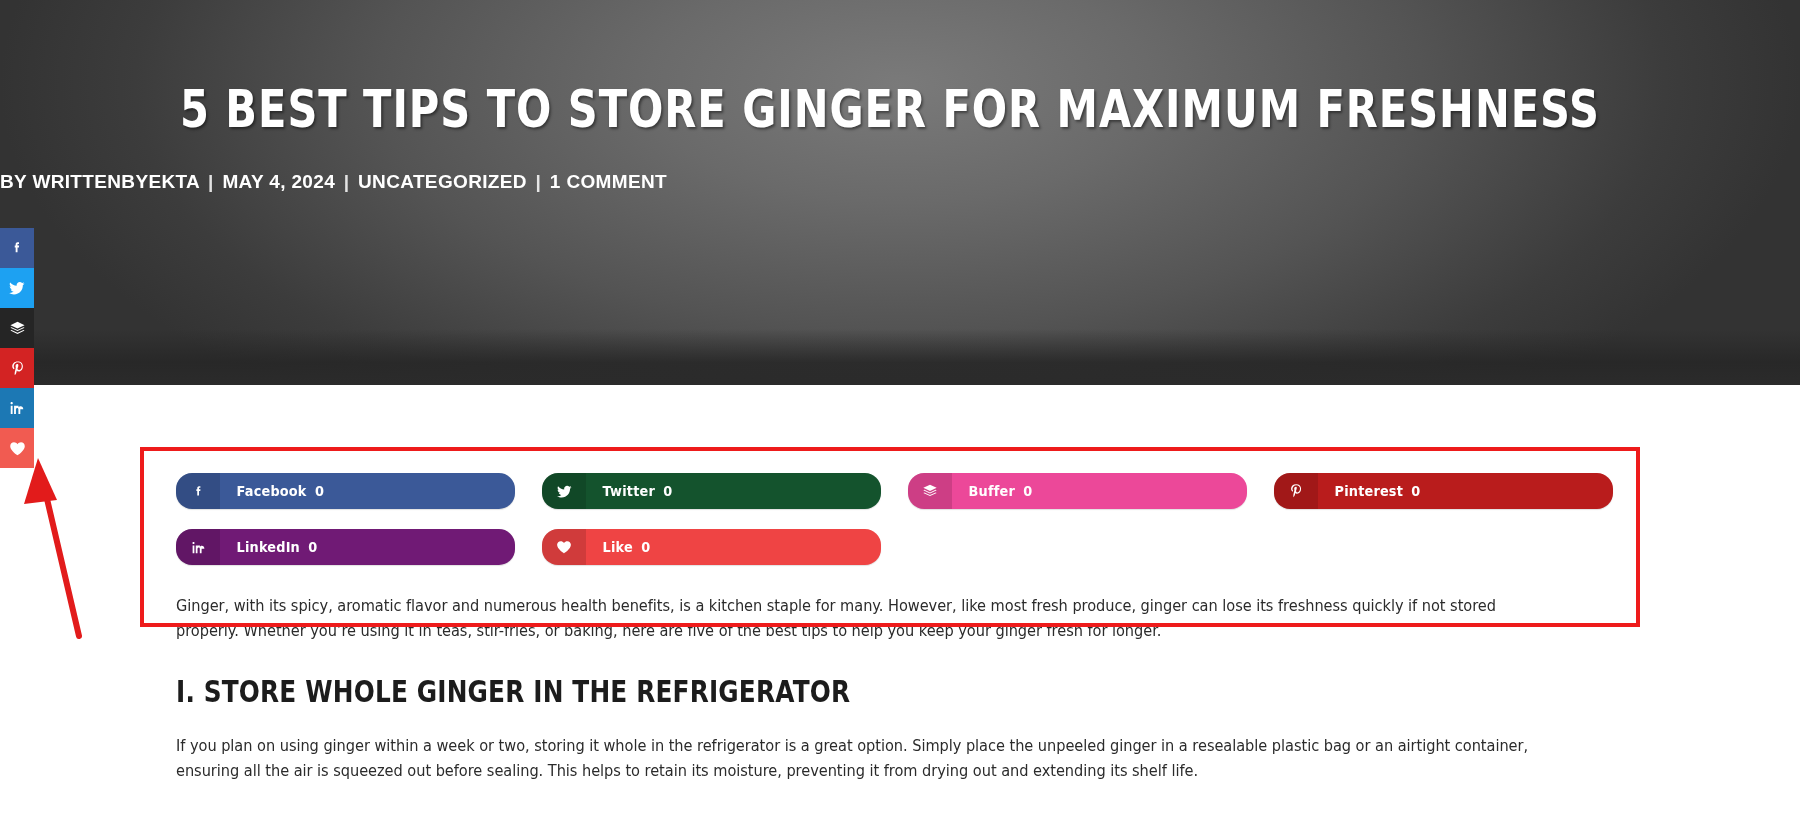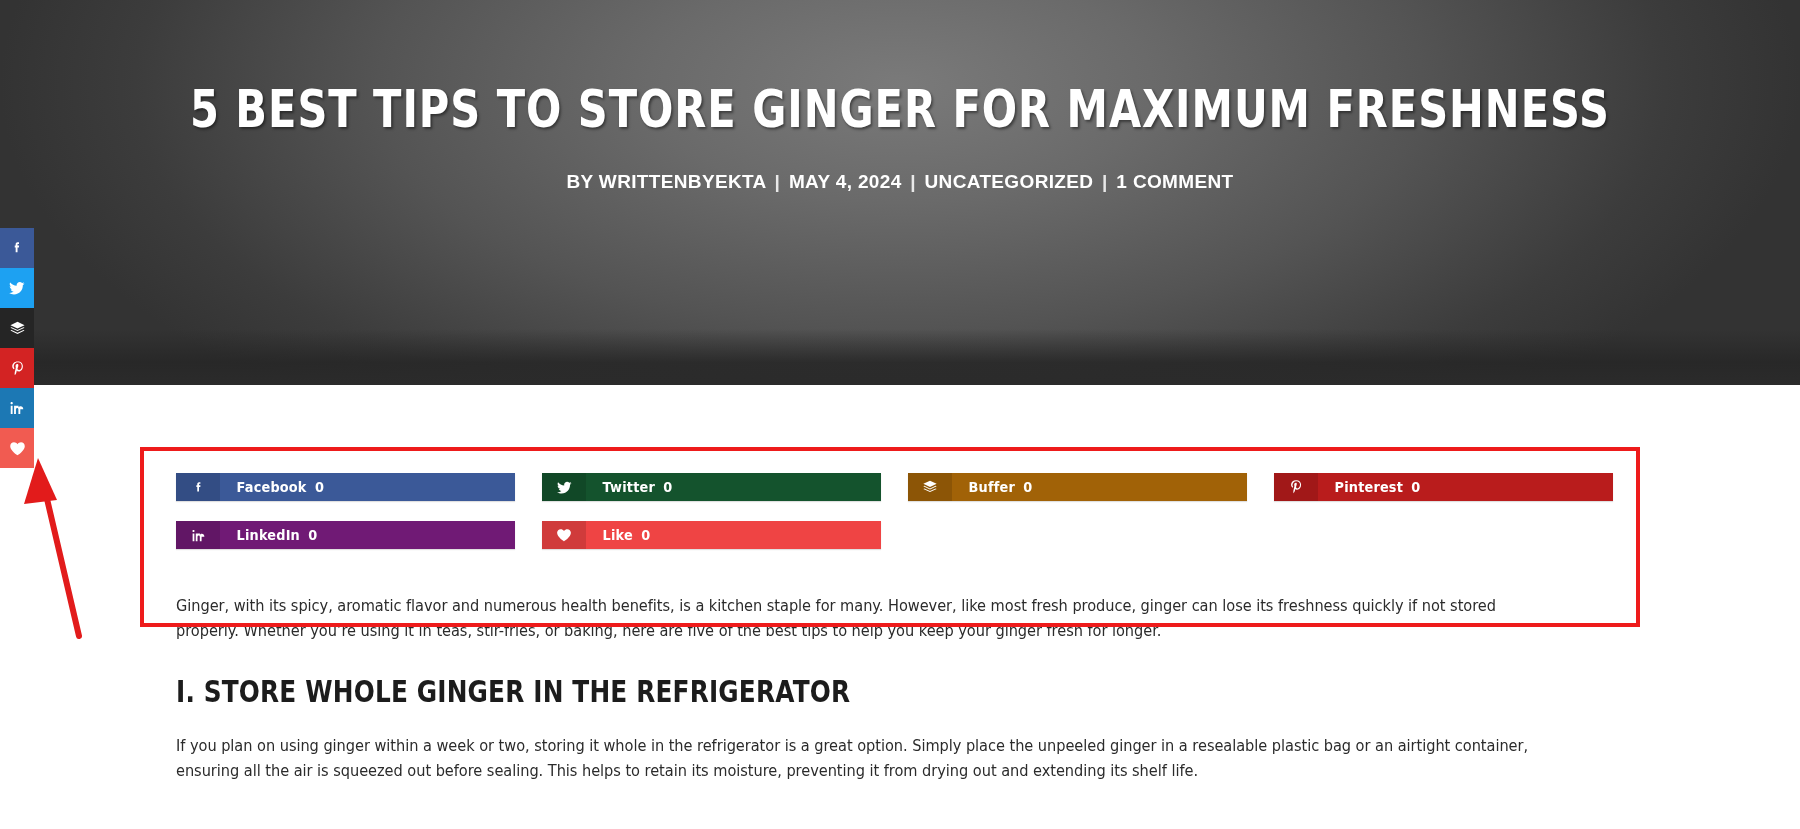--- a/index.html
+++ b/index.html
@@ -36,21 +36,21 @@
     content:"";
     position:absolute; left:0; right:0; bottom:0; height:56px;
     background: linear-gradient(180deg, rgba(40,40,40,0) 0%, rgba(38,38,38,.85) 60%, #2b2b2b 100%);
     pointer-events:none;
   }
 
   .hero-inner {
     position: relative;
     z-index: 2;
     width: 100%;
-    text-align: center;
+    text-align: left;
     padding-top: 82px;
   }
 
   .post-title {
     margin: 0;
     color: #ffffff;
     font-family: "DejaVu Sans", sans-serif;
     font-weight: 700;
     font-size: 52px;
     line-height: 1.05;
@@ -109,22 +109,22 @@
   }
   .share-row {
     display: flex;
     gap: 27px;
     margin-bottom: 20px;
   }
   .share-btn {
     display: flex;
     align-items: stretch;
     width: 339px;
-    height: 28px;
-    border-radius: 0;
+    height: 36px;
+    border-radius: 16px;
     overflow: hidden;
     cursor: pointer;
     color: #ffffff;
     box-shadow: 0 1px 1px rgba(0,0,0,.12);
   }
   .share-btn .ic {
     width: 44px;
     display: flex;
     align-items: center;
     justify-content: center;
@@ -298,21 +298,21 @@
             <svg width="17" height="17" viewBox="0 0 24 24" fill="#fff">
                 <path d="M22 5.9c-.7.3-1.5.5-2.4.6.8-.5 1.5-1.3 1.8-2.3-.8.5-1.7.8-2.6 1-.8-.8-1.9-1.3-3.1-1.3-2.3 0-4.2 1.9-4.2 4.2 0 .3 0 .7.1 1C8.1 8.9 5 7.2 2.9 4.6c-.4.6-.6 1.3-.6 2.1 0 1.5.7 2.7 1.9 3.5-.7 0-1.3-.2-1.9-.5 0 2 1.5 3.7 3.4 4.1-.4.1-.8.2-1.2.2-.3 0-.6 0-.8-.1.6 1.7 2.1 2.9 3.9 2.9-1.4 1.1-3.2 1.8-5.2 1.8H1.5c1.9 1.2 4.1 1.9 6.4 1.9 7.7 0 11.9-6.4 11.9-11.9v-.5c.8-.6 1.5-1.3 2.2-2.2z"></path>
               </svg>
           </span>
           <span class="lbl">
             <span>Twitter</span>
             <span class="cnt">0</span>
           </span>
         </div>
 
-        <div class="share-btn" style="background:#a16207">
+        <div class="share-btn" style="background:#ec4899">
           <span class="ic">
             <svg width="16" height="16" viewBox="0 0 24 24" fill="#fff">
               <path d="M12 2.6 22 7.3l-10 4.7L2 7.3z"></path>
               <path d="M12 14.1 3.6 10.2 2 11l10 4.7L22 11l-1.6-.8z"></path>
               <path d="M12 18 3.6 14.1 2 14.9l10 4.7 10-4.7-1.6-.8z"></path>
             </svg>
           </span>
           <span class="lbl">
             <span>Buffer</span>
             <span class="cnt">0</span>

